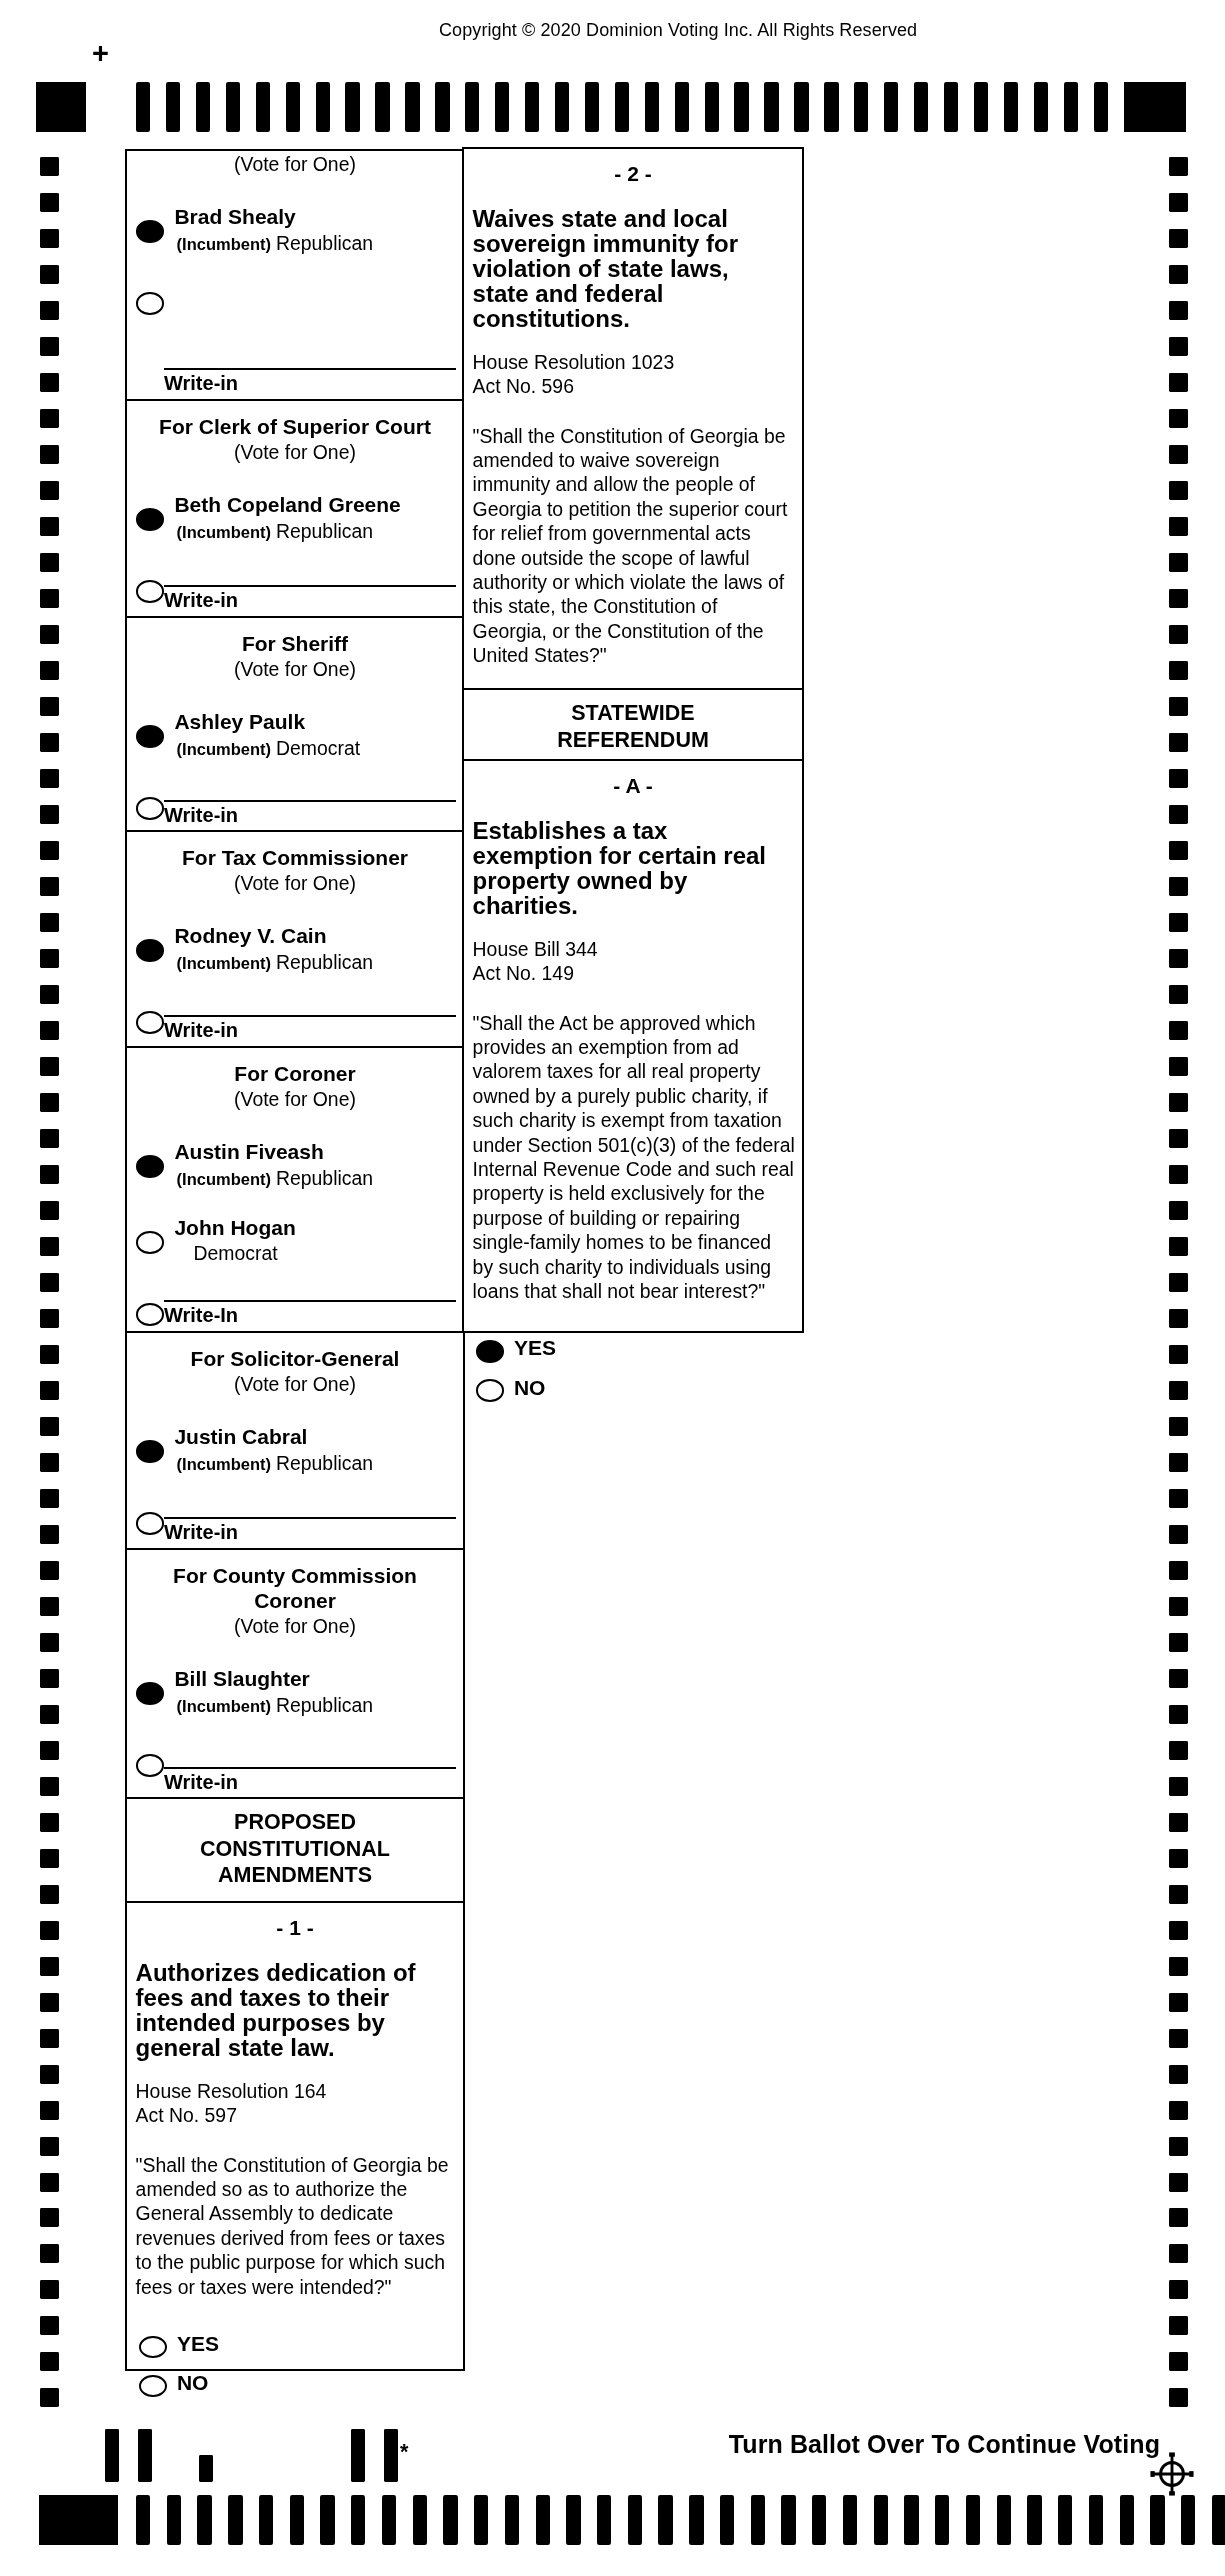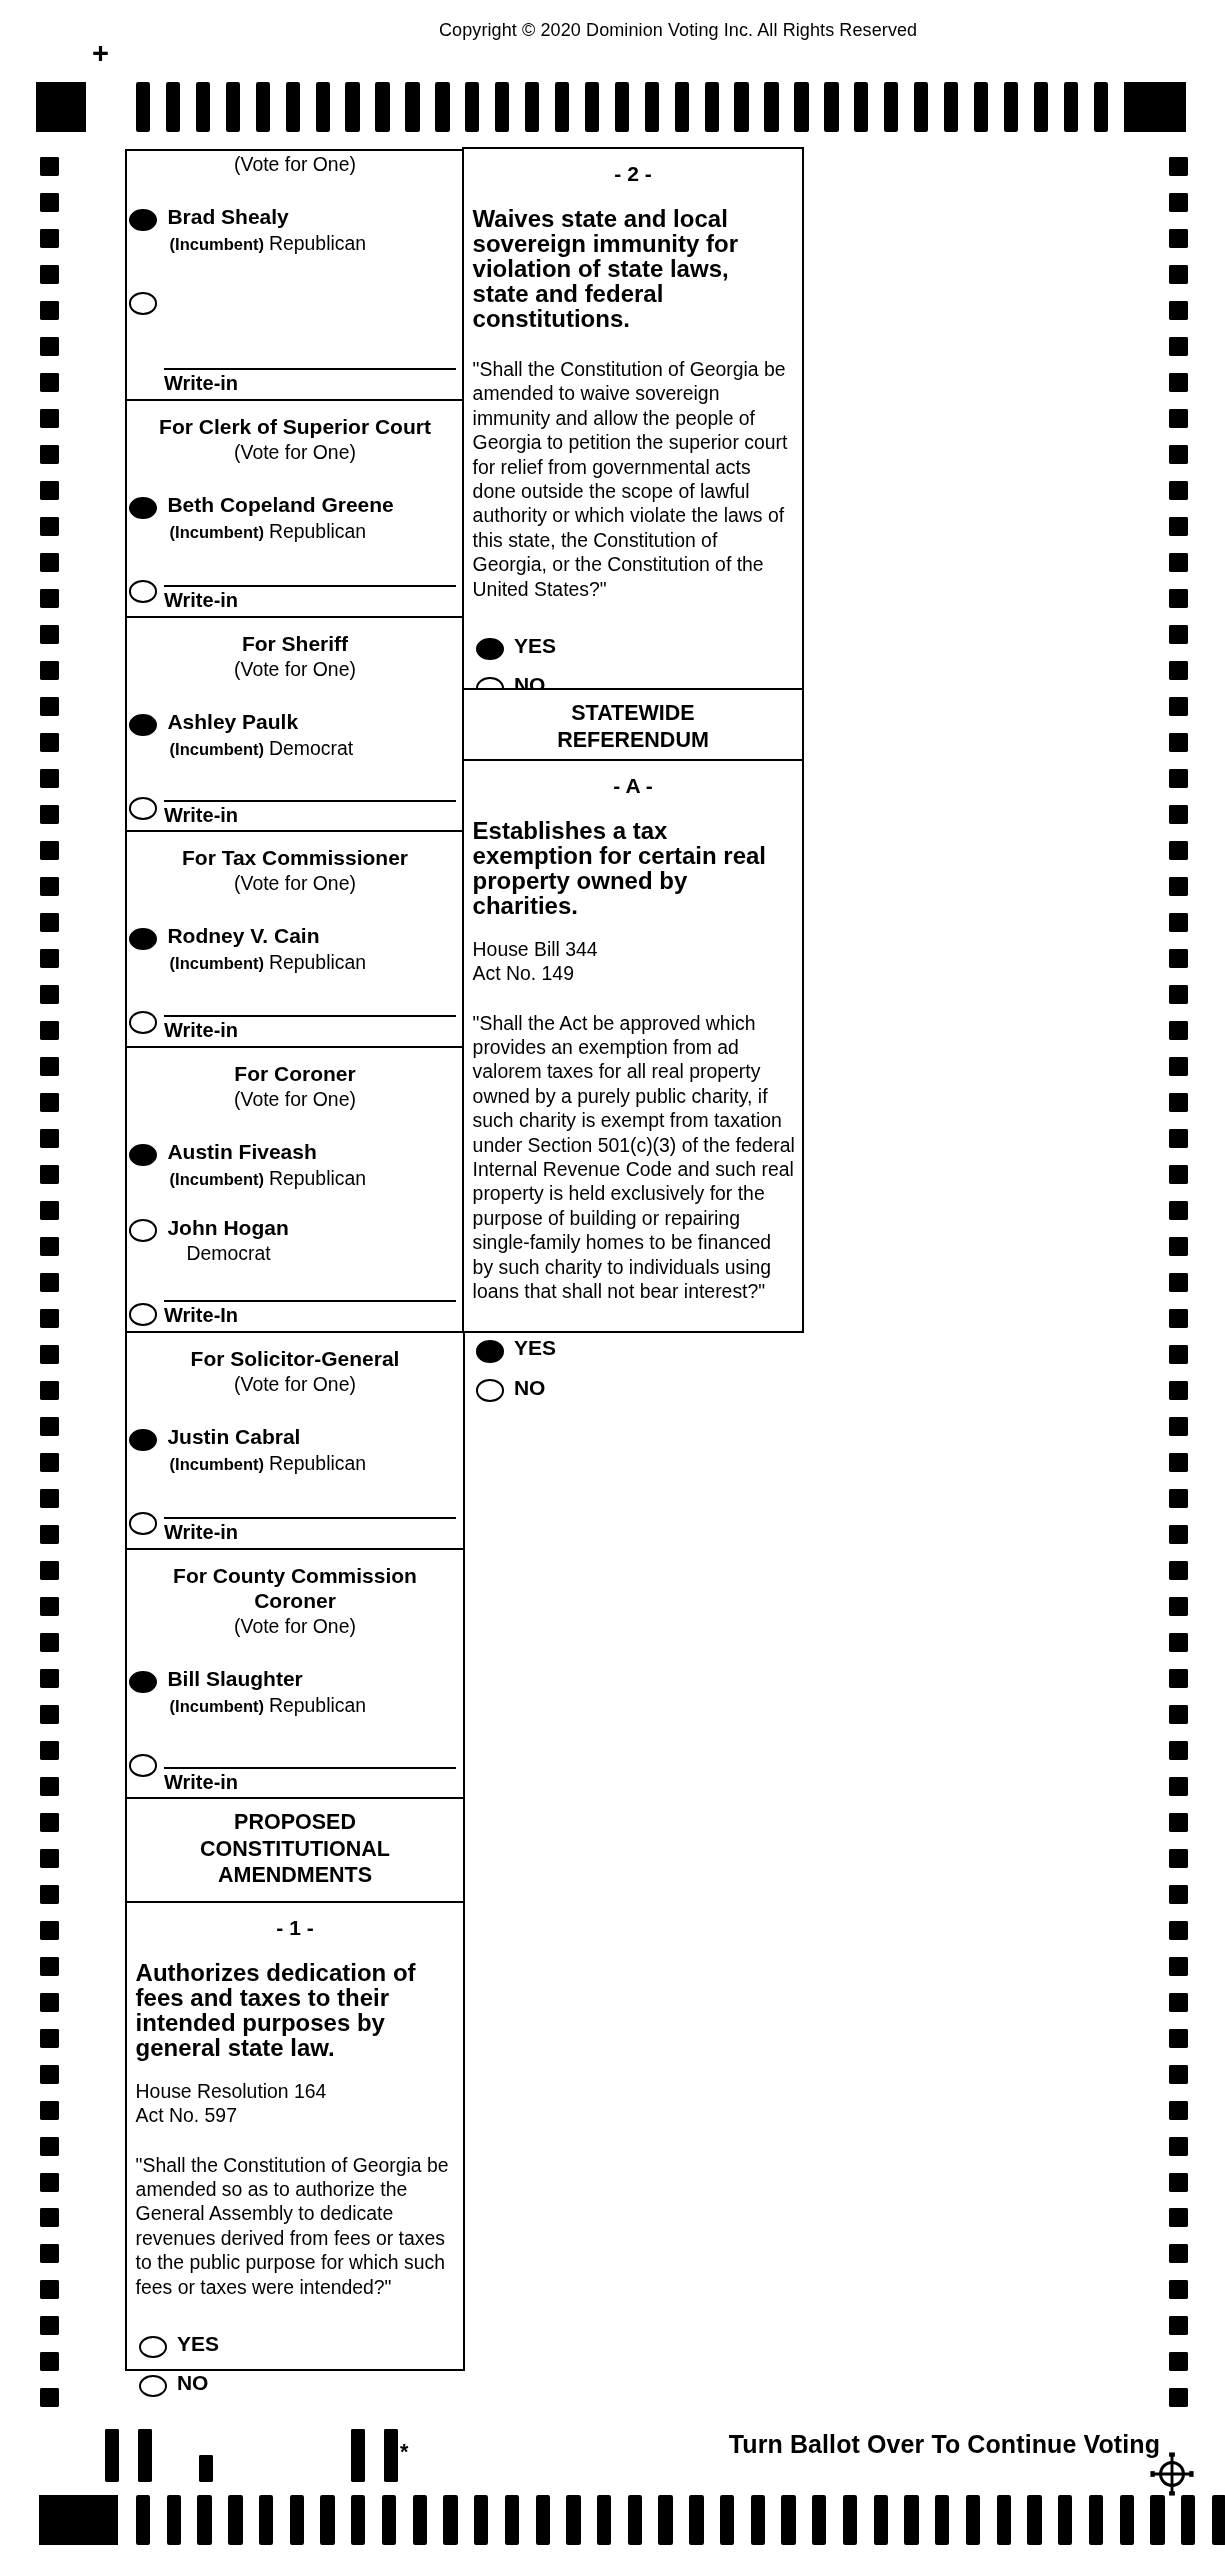--- a/index.html
+++ b/index.html
@@ -11,21 +11,21 @@
   .plus{position:absolute;left:92px;top:37px;font-size:29px;font-weight:bold;}
   .block{position:absolute;background:#000;}
   .barrow{position:absolute;display:flex;justify-content:space-between;}
   .barrow .tbar{width:14.3px;height:100%;background:#000;border-radius:2.2px;flex:0 0 auto;}
   .sidemark{position:absolute;width:19.4px;height:19.4px;background:#000;border-radius:1.4px;}
   .col{position:absolute;top:0;left:0;width:340px;}
   .box{position:absolute;left:0;background:#fff;border:2.2px solid #000;box-sizing:border-box;}
   .box.hdr{border-width:2.9px;}
   .c-title{font-weight:bold;font-size:21px;line-height:25px;text-align:center;margin:13px 20px 0;}
   .c-inst{font-size:19.4px;text-align:center;margin-top:2.2px;}
-  .opt{display:flex;align-items:flex-start;padding-left:2px;}
+  .opt{display:flex;align-items:center;padding-left:9px;}
   .bubble{width:24.4px;height:18.6px;border:2.2px solid #000;border-radius:50%;margin:3.6px 10px 0 0;flex:0 0 auto;background:#fff;}
   .bubble.filled{background:#000;}
   .opt-name{font-weight:bold;font-size:21px;line-height:24.4px;}
   .opt-sub{font-size:19.4px;margin-top:2.2px;padding-left:2.2px;}
   .opt-sub .incumbent{font-weight:bold;font-size:16.5px;}
   .opt-sub .party{margin-left:5px;}
   .writein{position:absolute;left:37px;right:7.2px;bottom:4.3px;}
   .writein .wline{border-top:2.2px solid #000;}
   .writein .wlabel{font-weight:bold;font-size:20px;margin-top:1.4px;}
   .hdr-line{font-weight:bold;font-size:21.5px;line-height:26.5px;text-align:center;}
@@ -371,20 +371,24 @@
         <div class="choice" style="margin-top: 13px;">
           <span class="bubble"></span>
           <div class="c-label">NO</div>
         </div>
       </div>
     </div>
   <div class="col" id="right-col" style="left:462px;width:342px;">
       <div class="box measure" style="top: 147px; height: 543px; width: 100%;">
         <div class="m-num">- 2 -</div>
         <div class="m-summary">Waives state and local sovereign immunity for violation of state laws, state and federal constitutions.</div>
+        <div class="m-auth">
+          <div>House Resolution 1023</div>
+          <div>Act No. 596</div>
+        </div>
         <div class="m-question">"Shall the Constitution of Georgia be amended to waive sovereign immunity and allow the people of Georgia to petition the superior court for relief from governmental acts done outside the scope of lawful authority or which violate the laws of this state, the Constitution of Georgia, or the Constitution of the United States?"</div>
         <div class="choice" style="margin-top: 33px;">
           <span class="bubble filled"></span>
           <div class="c-label">YES</div>
         </div>
         <div class="choice" style="margin-top: 13px;">
           <span class="bubble"></span>
           <div class="c-label">NO</div>
         </div>
       </div>

